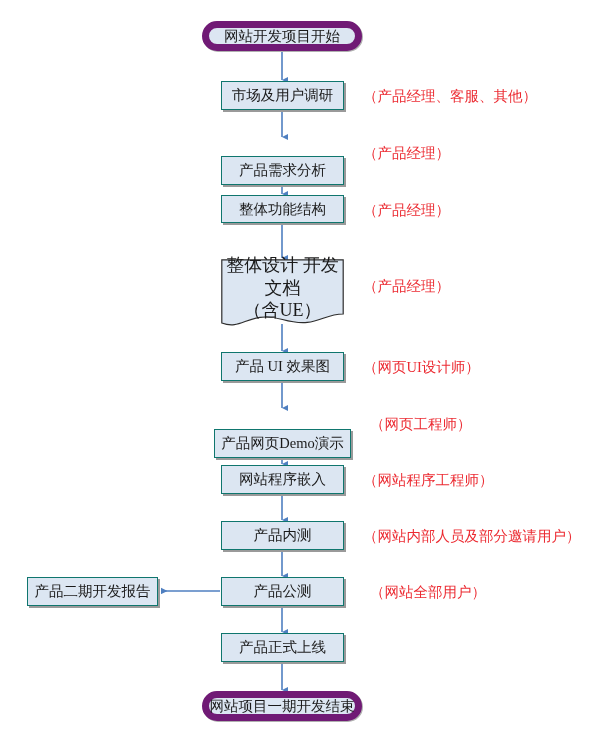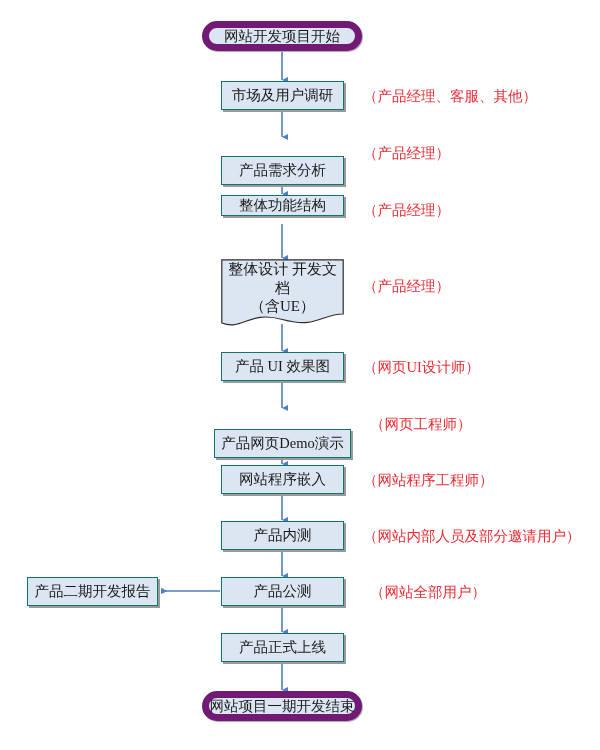--- a/index.html
+++ b/index.html
@@ -60,21 +60,21 @@
     border-radius: 100px;
     box-shadow: 1px 1px 0 0 #b0b0b0;
     font-size: 14.5px;
   }
 
   
   .node.document {
     background: transparent;
     border: none;
     box-shadow: none;
-    font-size: 15px;
+    font-size: 18px;
   }
   .node.document .doc-svg {
     position: absolute;
     left: 0; top: 0;
     width: 100%;
     height: 100%;
     z-index: 0;
   }
   .node.document .doc-label {
     position: relative;
@@ -132,21 +132,21 @@
     </div>
 
     <div class="node process" style="left:221px; top:81px; width:123px; height:29px;">
       <span>市场及用户调研</span>
     </div>
 
     <div class="node process" style="left:221px; top:138px; width:123px; height:29px;margin-top:18px;">
       <span>产品需求分析</span>
     </div>
 
-    <div class="node process" style="left:221px; top:195px; width:123px; height:21px;">
+    <div class="node process" style="left:221px; top:195px; width:123px; height:28px;">
       <span>整体功能结构</span>
     </div>
 
     <div class="node document" style="left:221px; top:259px; width:123px; height:72px;">
       <svg class="doc-svg" viewBox="0 0 123 72" preserveAspectRatio="none">
         <path d="M0.8,0.8 L122.2,0.8 L122.2,55 C100,55 96,70 61.5,60.5 C27,51 22,72 0.8,64 Z" fill="#dce6f2" stroke="#2d2d2d" stroke-width="1.2"></path>
       </svg>
       <span class="doc-label">整体设计 开发文档
 （含UE）</span>
     </div>

